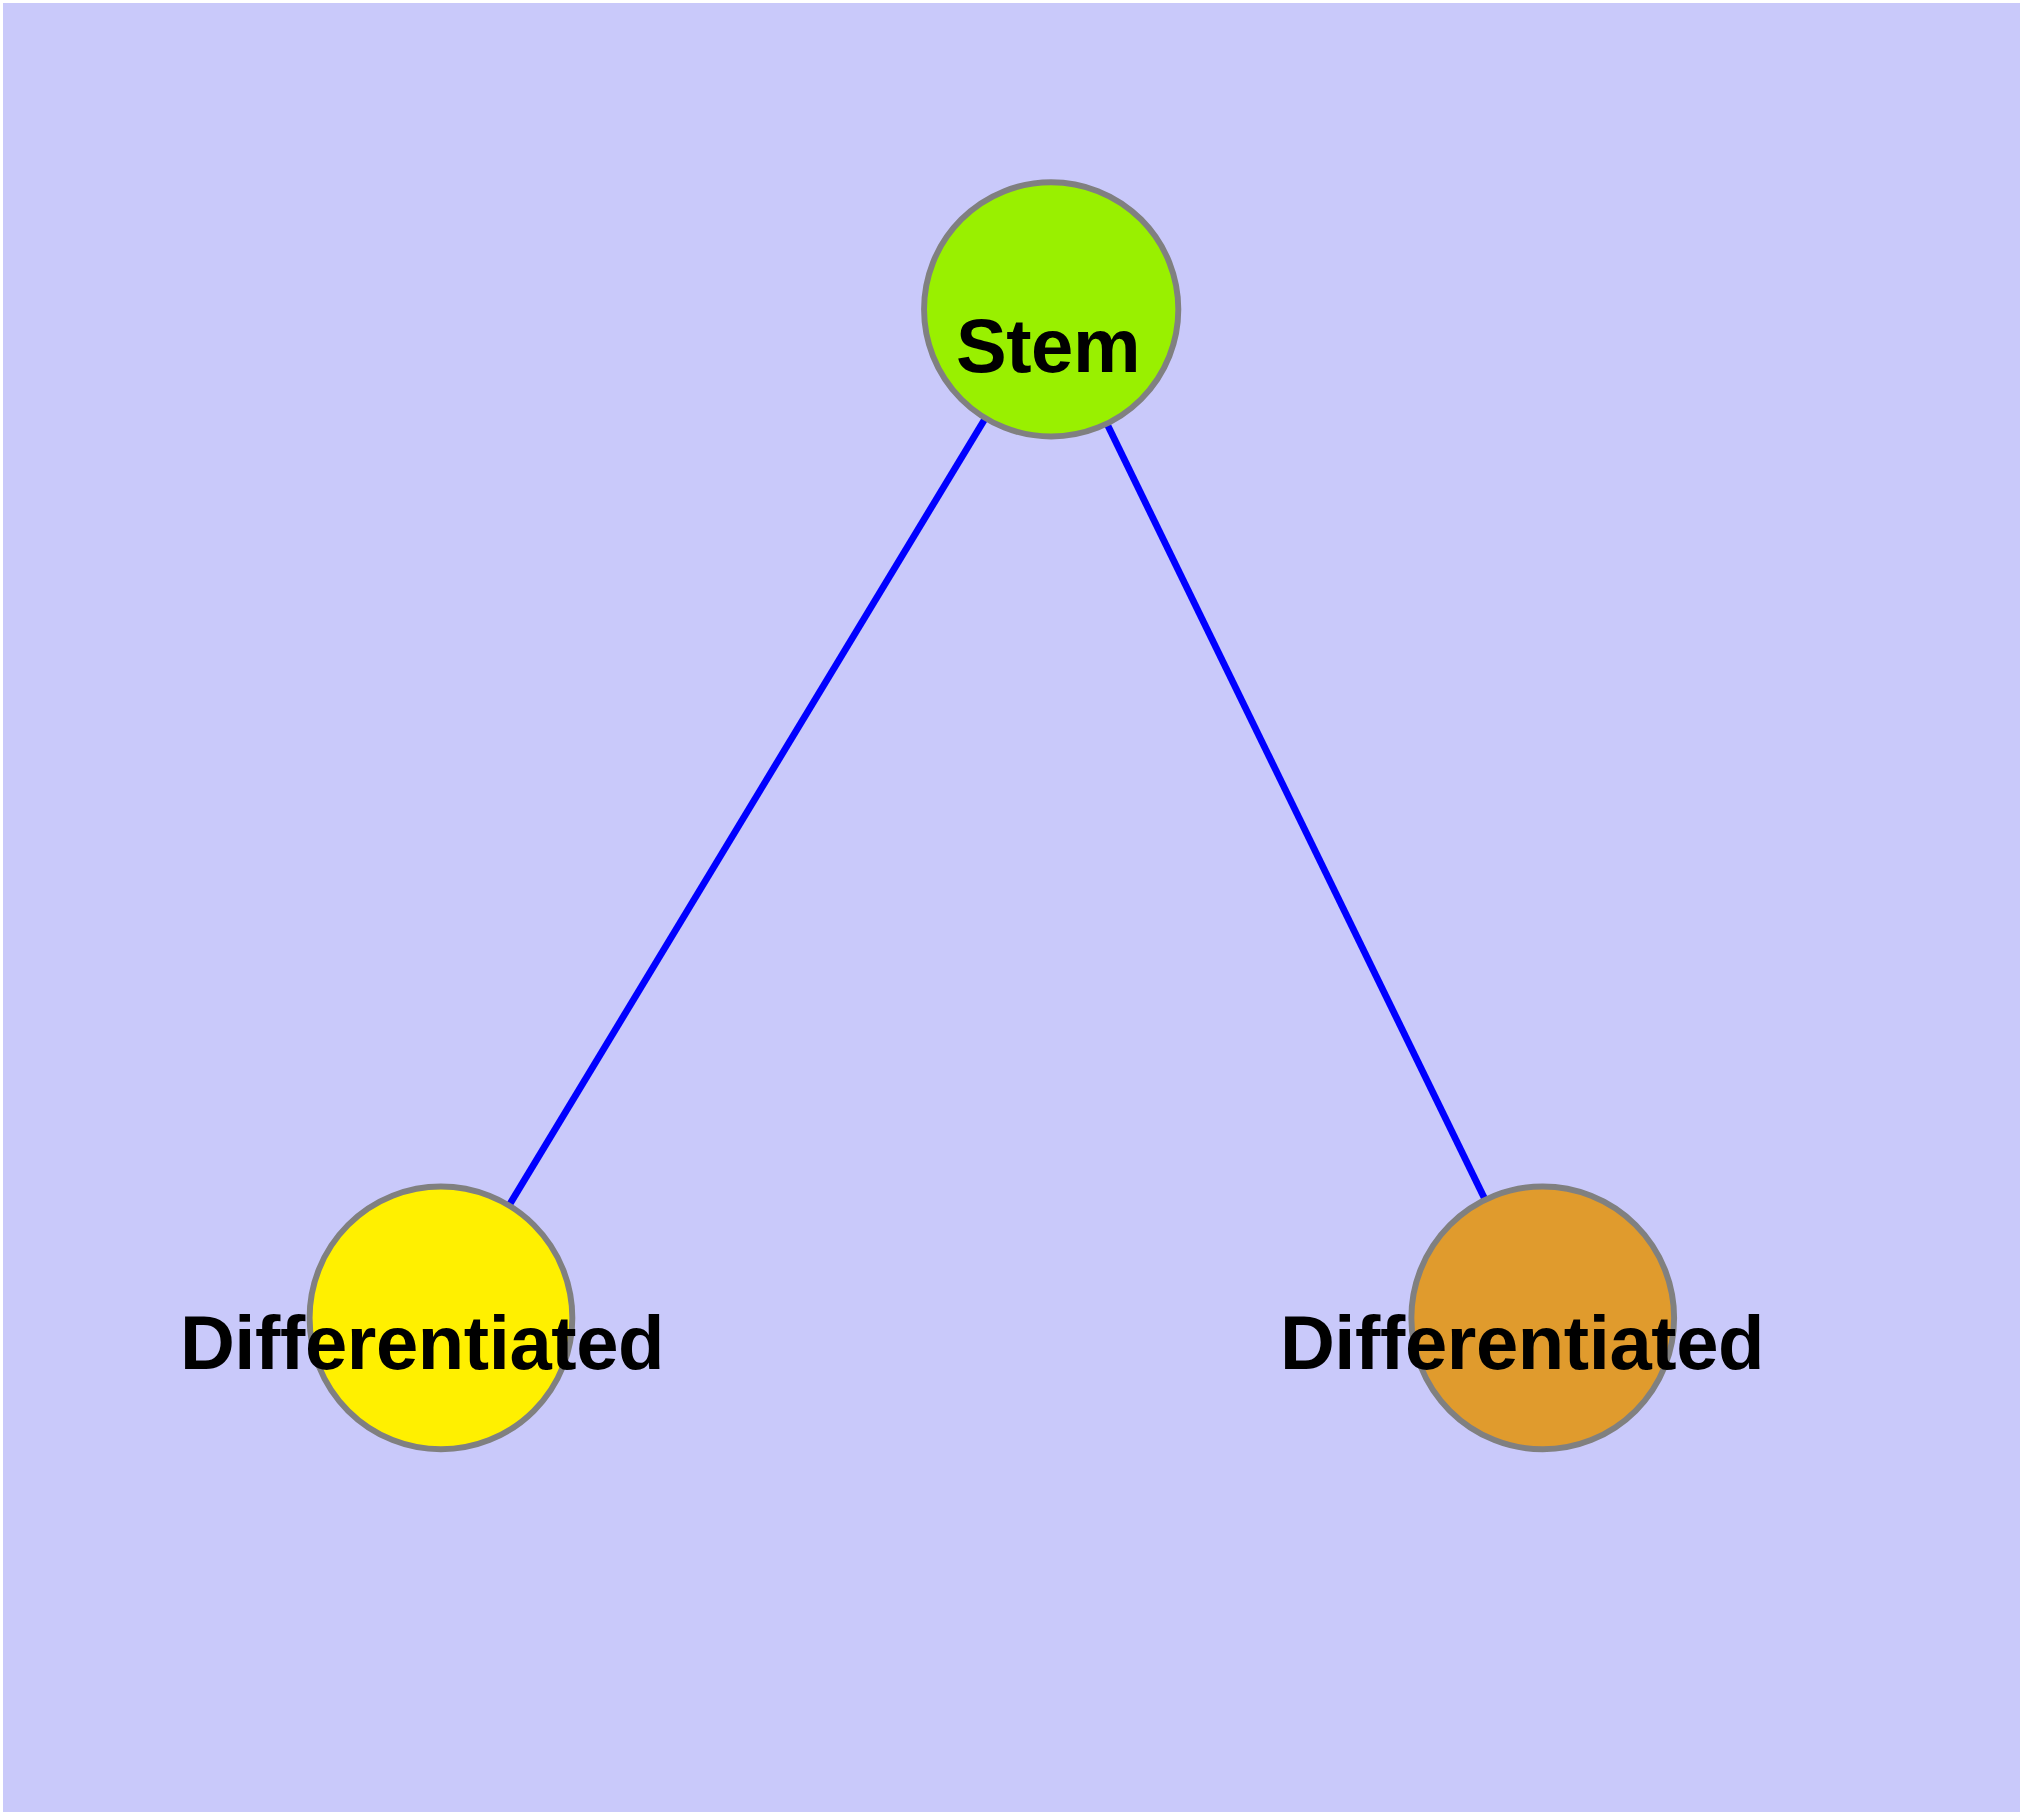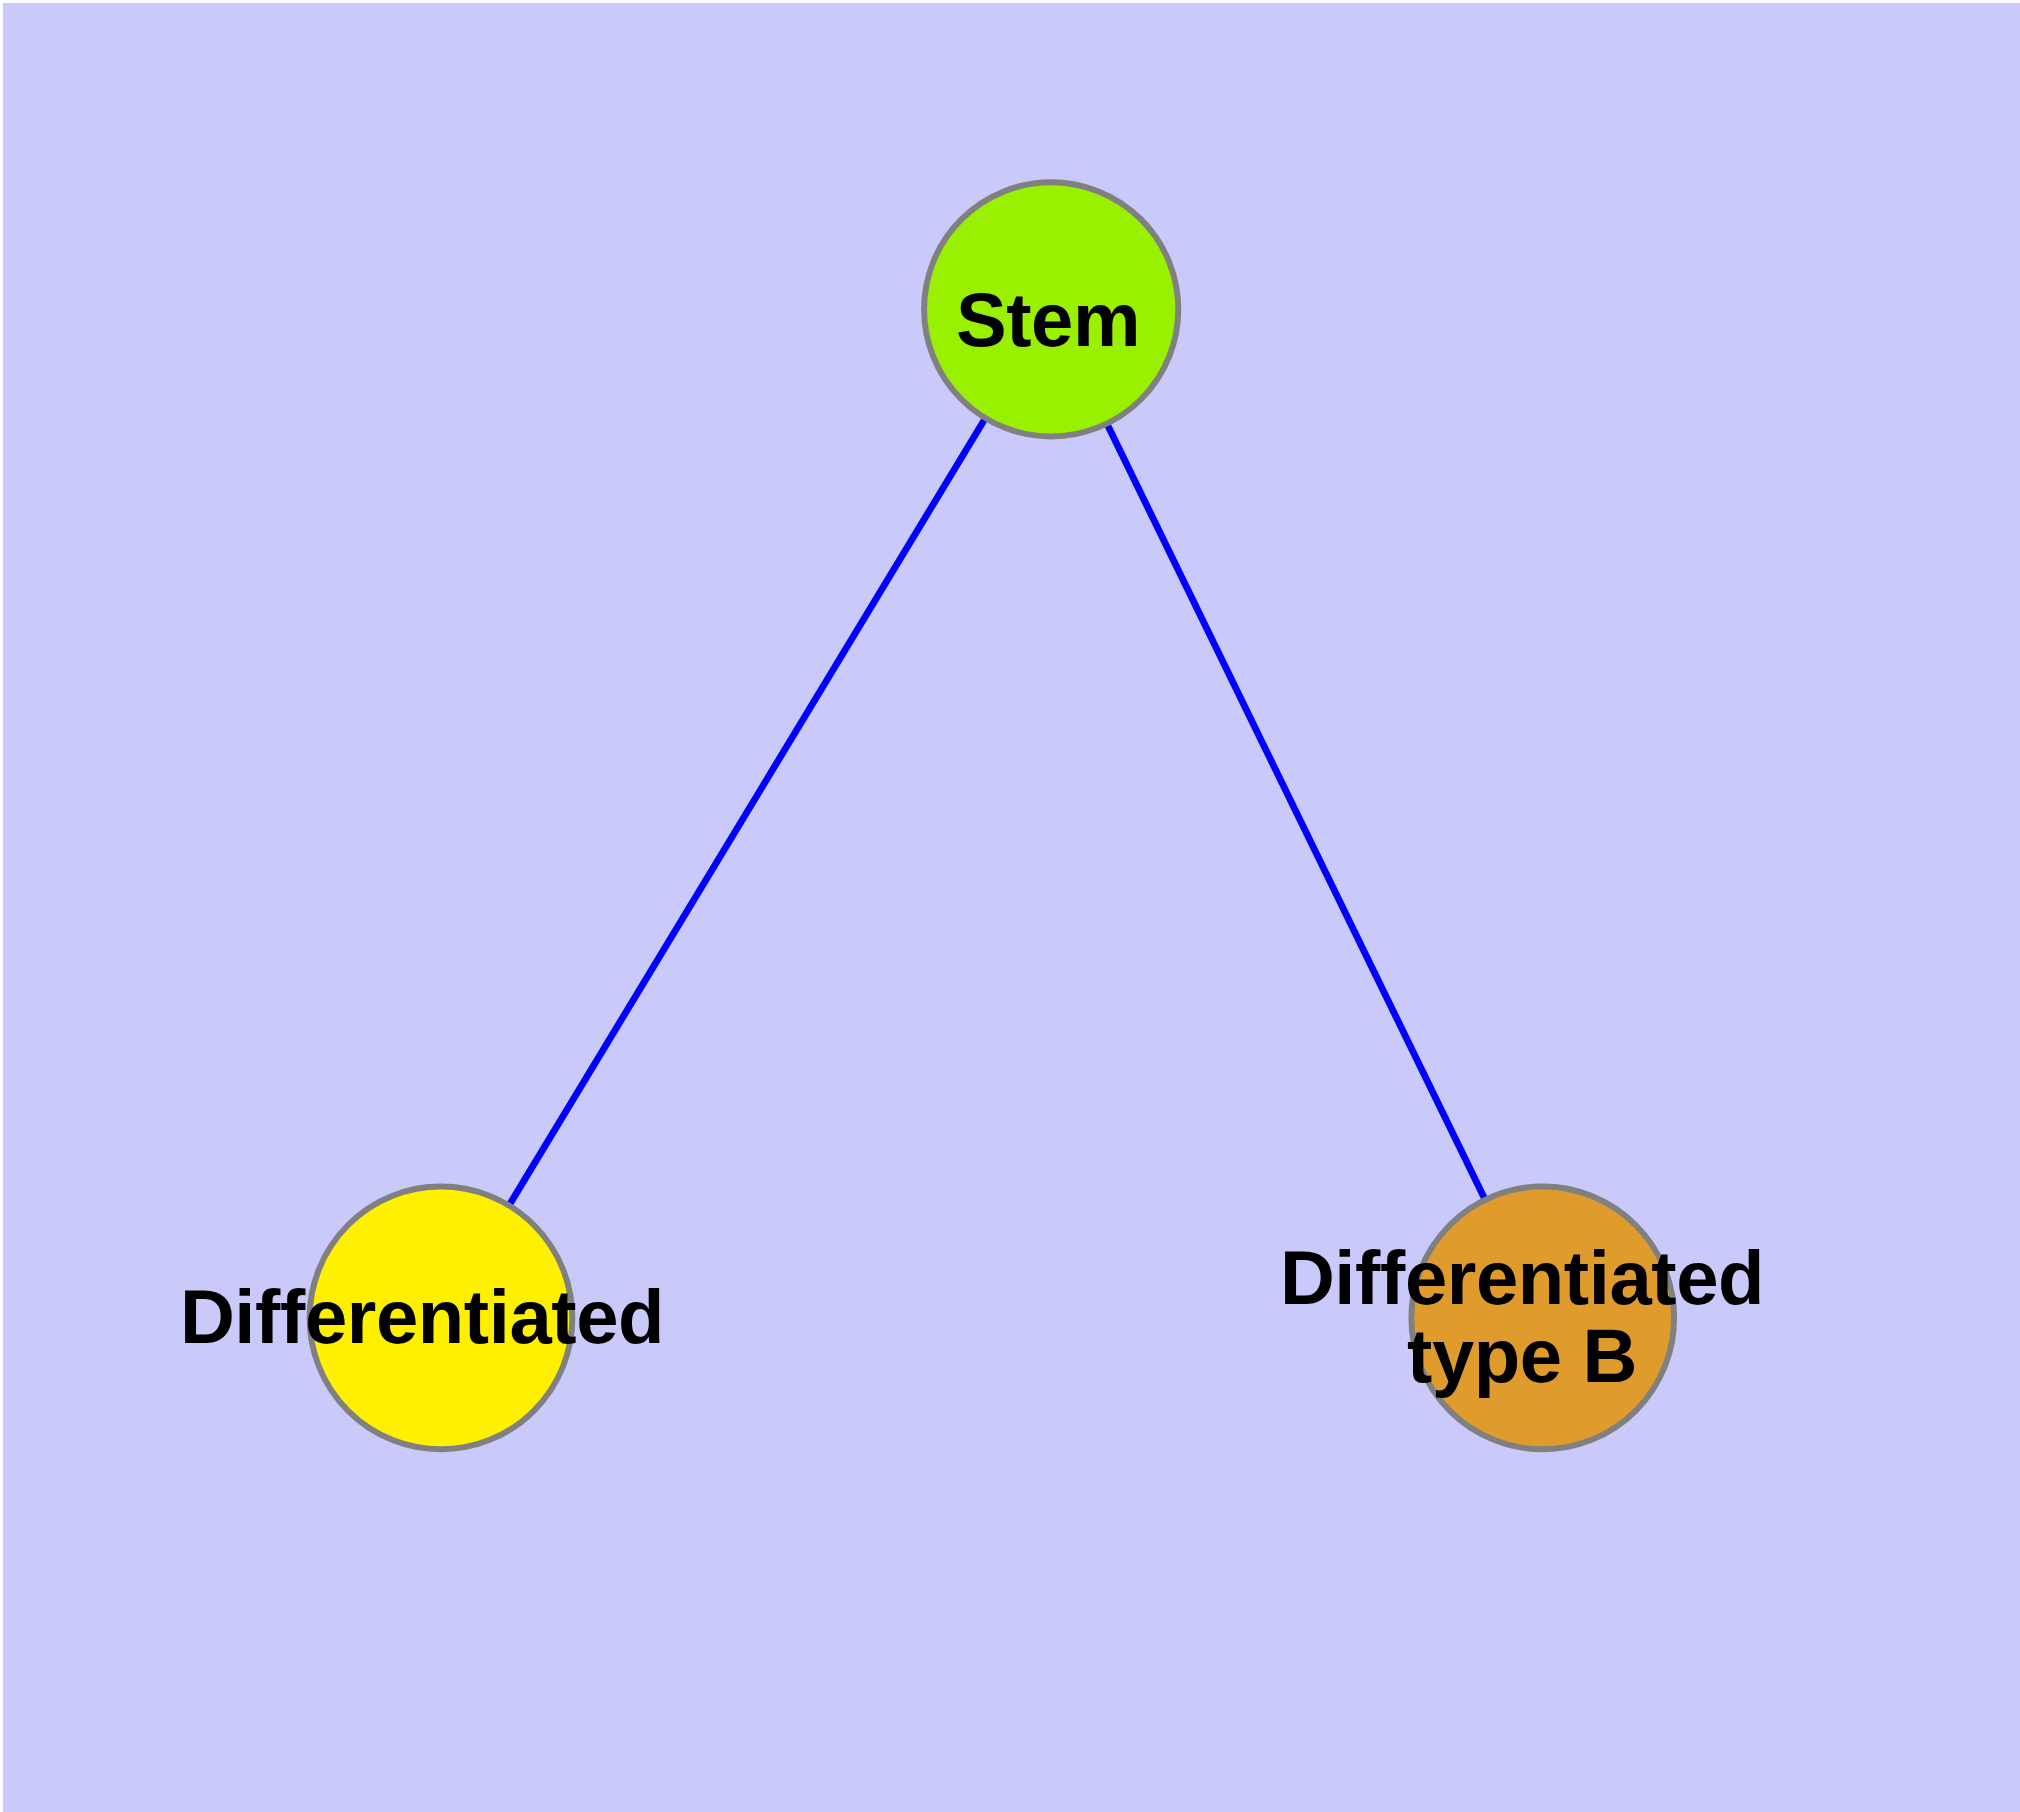--- a/index.html
+++ b/index.html
@@ -43,20 +43,21 @@
     position: absolute;
     color: #000000;
     font-family: "Liberation Sans", sans-serif;
     font-weight: bold;
     font-size: 76px;
     line-height: 78px;
     text-align: center;
     white-space: nowrap;
     transform: translate(-50%, -50%);
     letter-spacing: -0.4px;
+    margin-top: 26px;
   }
 </style>
 </head>
 <body>
 
 <div id="canvas">
 
   <div id="plot-bg" style="background: rgb(201, 201, 250);"></div>
 
   <svg id="graph-svg" viewBox="0 0 2384 2138">
@@ -74,17 +75,16 @@
   <div class="node-label" style="left: 1048px; top: 320px; color: rgb(0, 0, 0); font-size: 76px;">
     <div>Stem</div>
   </div>
 
   <div class="node-label" style="left: 422px; top: 1317px; color: rgb(0, 0, 0); font-size: 76px;">
     <div>Differentiated</div>
   </div>
 
   <div class="node-label" style="left: 1522px; top: 1317px; color: rgb(0, 0, 0); font-size: 76px;">
     <div>Differentiated</div>
-    <div>type B</div>
   </div>
 
 </div>
 
 
 </body></html>

